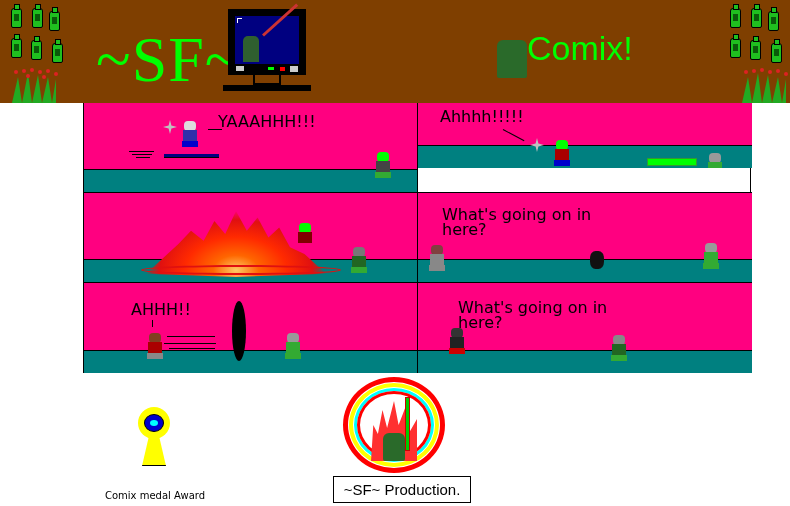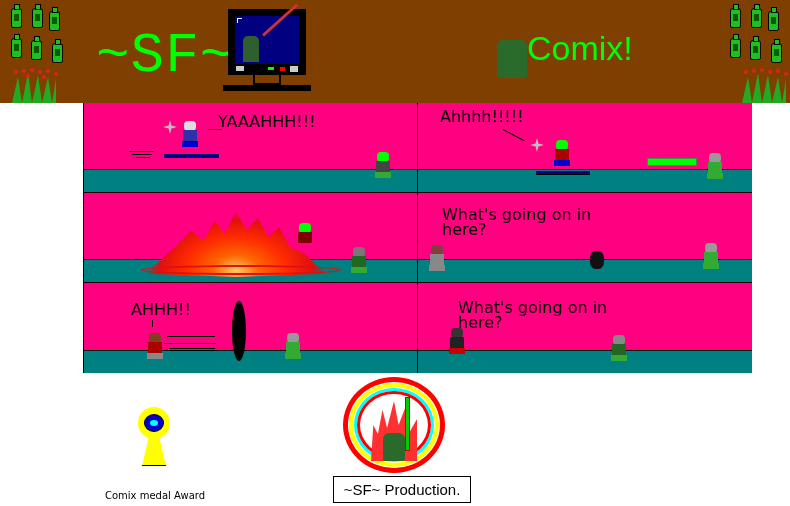--- a/index.html
+++ b/index.html
@@ -1,18 +1,18 @@
 <!DOCTYPE html>
 <html><head>
 <meta charset="utf-8">
 <style>
   html,body{margin:0;padding:0;}
   body{width:790px;height:506px;background:#ffffff;position:relative;overflow:hidden;font-family:"DejaVu Sans",sans-serif;}
   .header{position:absolute;left:0;top:0;width:790px;height:103px;background:#7f3f00;}
-  .title-sf{position:absolute;left:96px;top:28px;font-family:Liberation Mono, monospace;font-size:56px;color:#00ff00;line-height:1;letter-spacing:1px;}
+  .title-sf{position:absolute;left:96px;top:28px;font-family:Liberation Serif, serif;font-size:64px;color:#00ff00;line-height:1;letter-spacing:1px;}
   .title-comix{position:absolute;left:527px;top:31px;font-family:"Liberation Sans",sans-serif;font-size:34px;color:#00ff00;line-height:1;}
   .bottle{position:absolute;width:9px;height:18px;background:#1fbf1f;border:1px solid #000;border-radius:3px 3px 2px 2px;}
   .bottle::before{content:"";position:absolute;left:2px;top:-5px;width:4px;height:4px;background:#1fbf1f;border:1px solid #000;}
   .bottle::after{content:"";position:absolute;left:2px;top:5px;width:5px;height:7px;background:#0a5a0a;}
   .grass{position:absolute;width:48px;height:36px;}
   .monitor{position:absolute;left:228px;top:9px;width:78px;height:66px;background:#000;}
   .monitor .screen{position:absolute;left:7px;top:7px;width:64px;height:48px;background:#000080;}
   .monitor .stand{position:absolute;left:25px;top:66px;width:28px;height:10px;border:2px solid #000;border-top:none;box-sizing:border-box;}
   .monitor .base{position:absolute;left:-5px;top:76px;width:88px;height:6px;background:#000;}
   .sword{position:absolute;left:28px;top:18px;width:46px;height:3px;background:#cc3333;transform:rotate(-42deg);transform-origin:left center;}
@@ -127,21 +127,21 @@
     </div>
     <div class="motion" style="left:124px;top:26px;width:14px;"></div>
     <div class="speech" style="left:134px;top:11px;">YAAAHHH!!!</div>
     <div class="figure" style="left:290px;top:49px;">
       <div class="head" style="background:#00ff00;"></div>
       <div class="body" style="background:#444;"></div>
       <div class="legs" style="background:#33aa33;"></div>
     </div>
   </div>
 
-  <div class="panel" style="left:334px;top:0;width:334px;height:89px;">
+  <div class="panel" style="left:334px;top:0;width:334px;height:65px;">
     <div class="floor"></div>
     <div class="speech" style="left:22px;top:6px;">Ahhhh!!!!!</div>
     <div class="motion" style="left:85px;top:26px;width:24px;transform:rotate(28deg);transform-origin:left;"></div>
     <div class="board" style="left:118px;top:68px;width:54px;"></div>
     <div class="shuriken" style="left:112px;top:35px;"></div>
     <div class="figure" style="left:135px;top:37px;">
       <div class="head" style="background:#00ff00;"></div>
       <div class="body" style="background:#aa0000;"></div>
       <div class="legs" style="background:#0000cc;"></div>
     </div>

